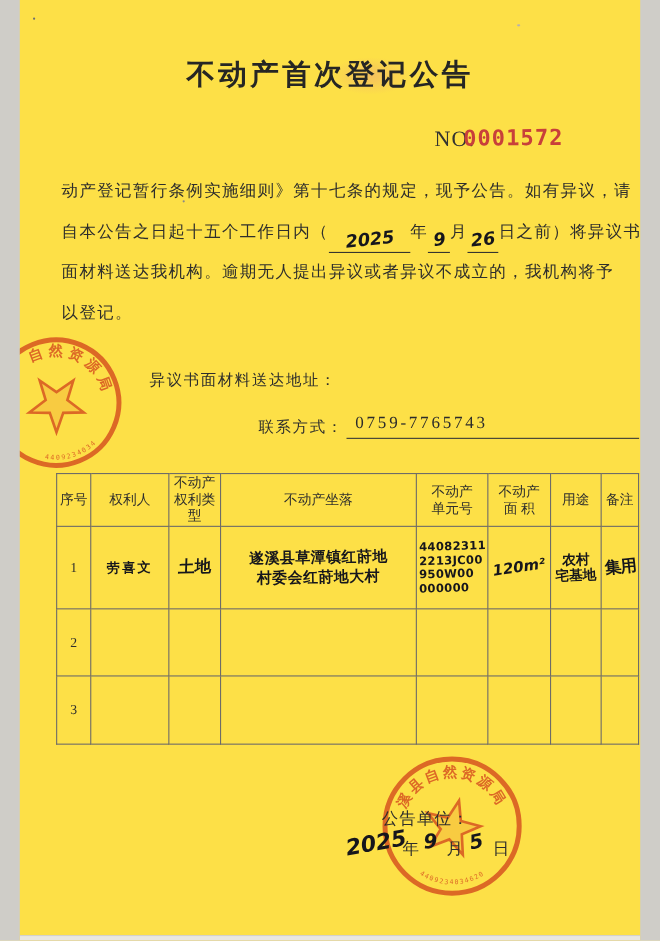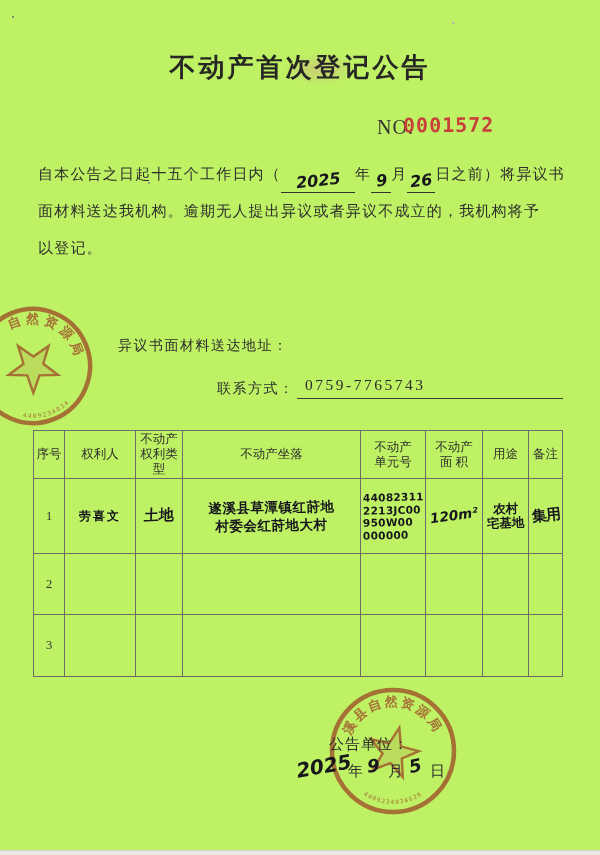--- a/index.html
+++ b/index.html
@@ -1,19 +1,19 @@
 <!DOCTYPE html>
 <html><head>
 <meta charset="utf-8">
 <style>
   html,body{margin:0;padding:0;background:#cfcdc8;}
   .page{
     position:relative;width:564px;height:855px;margin:0 auto;
-    background:#bef264;overflow:hidden;
-    font-family:"Liberation Serif",serif;color:#2b2b2b;padding-left:36px;
+    background:#fde047;overflow:hidden;
+    font-family:"Liberation Serif",serif;color:#2b2b2b;
   }
   
   .title{
     position:absolute;top:50px;left:0;width:100%;text-align:center;
     font-size:26px;font-weight:700;letter-spacing:3px;color:#262624;
   }
   .smudge{
     position:absolute;left:282px;top:52px;width:74px;height:34px;
     background:radial-gradient(closest-side,rgba(226,120,150,.30),rgba(226,120,150,0));
     pointer-events:none;
@@ -94,20 +94,21 @@
   <div class="speck" style="left:452px;top:22px;width:3px;height:2px;background:#b9b3ac"></div>
   <div class="speck" style="left:148px;top:182px;width:2px;height:2px;background:#8a8a86"></div>
   <div class="smudge"></div>
 
   <div class="title">不动产首次登记公告</div>
 
   <span class="no-label">NO.</span>
   <span class="no-value">0001572</span>
 
   <div class="para">
+    <div class="ln">动产登记暂行条例实施细则》第十七条的规定，现予公告。如有异议，请</div>
     <div class="ln"><span>自本公告之日起十五个工作日内（</span><span class="blank b-year"><span class="hw hw-date">2025</span></span><span>年</span><span class="blank b-month"><span class="hw hw-date">9</span></span><span>月</span><span class="blank b-day"><span class="hw hw-date">26</span></span><span>日之前）将异议书</span></div>
     <div class="ln">面材料送达我机构。逾期无人提出异议或者异议不成立的，我机构将予</div>
     <div class="ln">以登记。</div>
   </div>
 
   <div class="label-line addr-label">异议书面材料送达地址：</div>
 
   <div class="label-line contact-label">联系方式：</div>
   <div class="blank-line contact-line"><span>0759-7765743</span></div>
 

